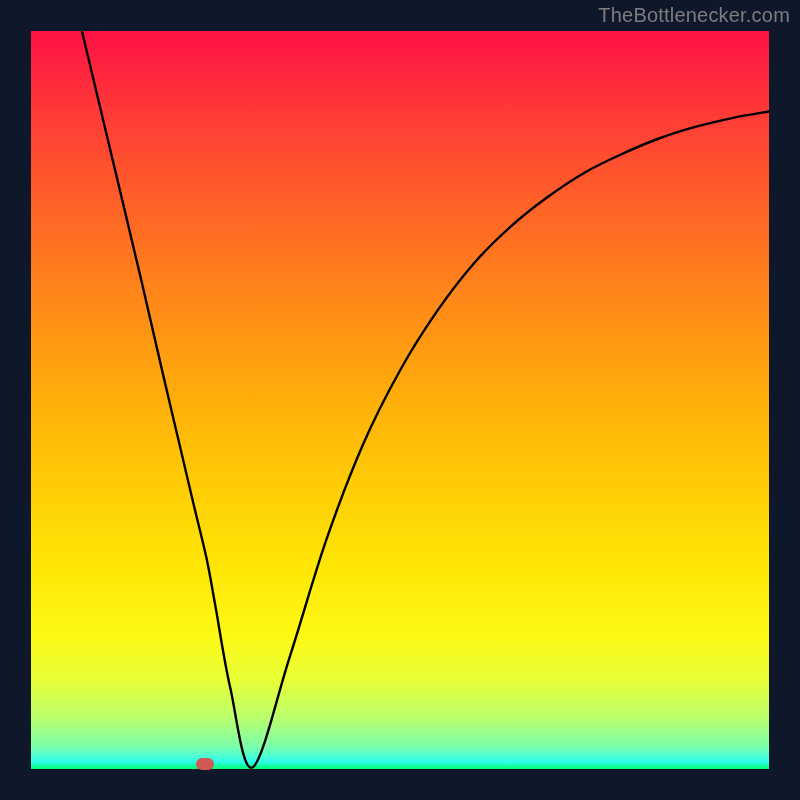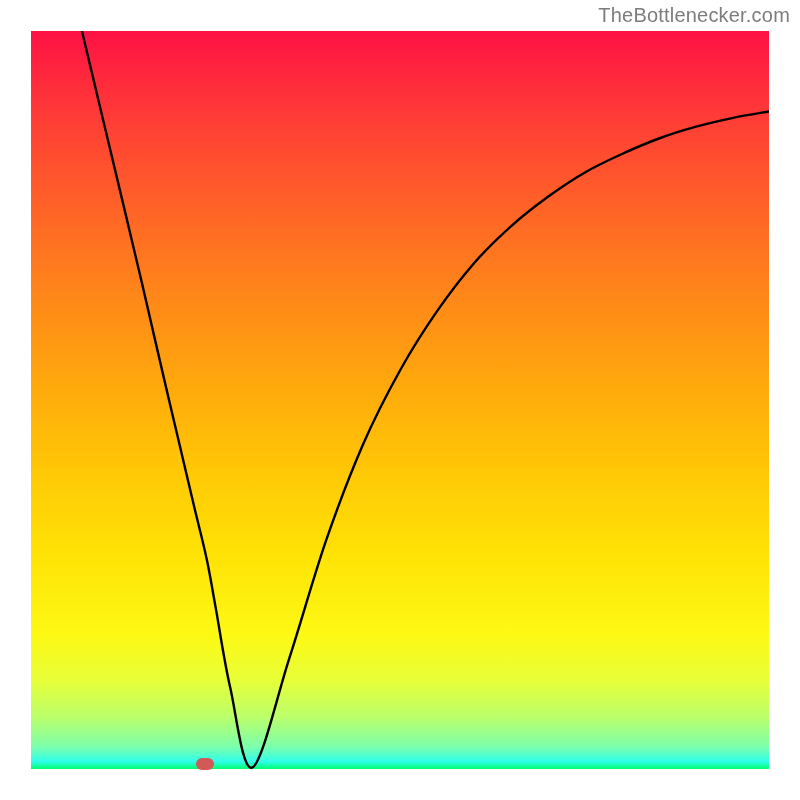--- a/index.html
+++ b/index.html
@@ -7,21 +7,21 @@
     padding: 0;
     width: 800px;
     height: 800px;
     overflow: hidden;
     background: #000;
   }
   .stage {
     position: relative;
     width: 800px;
     height: 800px;
-    background: #ffffff;
+    background: #0f172a;
   }
   .plot-area {
     position: absolute;
     left: 31px;
     top: 31px;
     width: 738px;
     height: 738px;
     background: linear-gradient(to bottom,
       #fe1244 0%,
       #ff3d36 12%,

